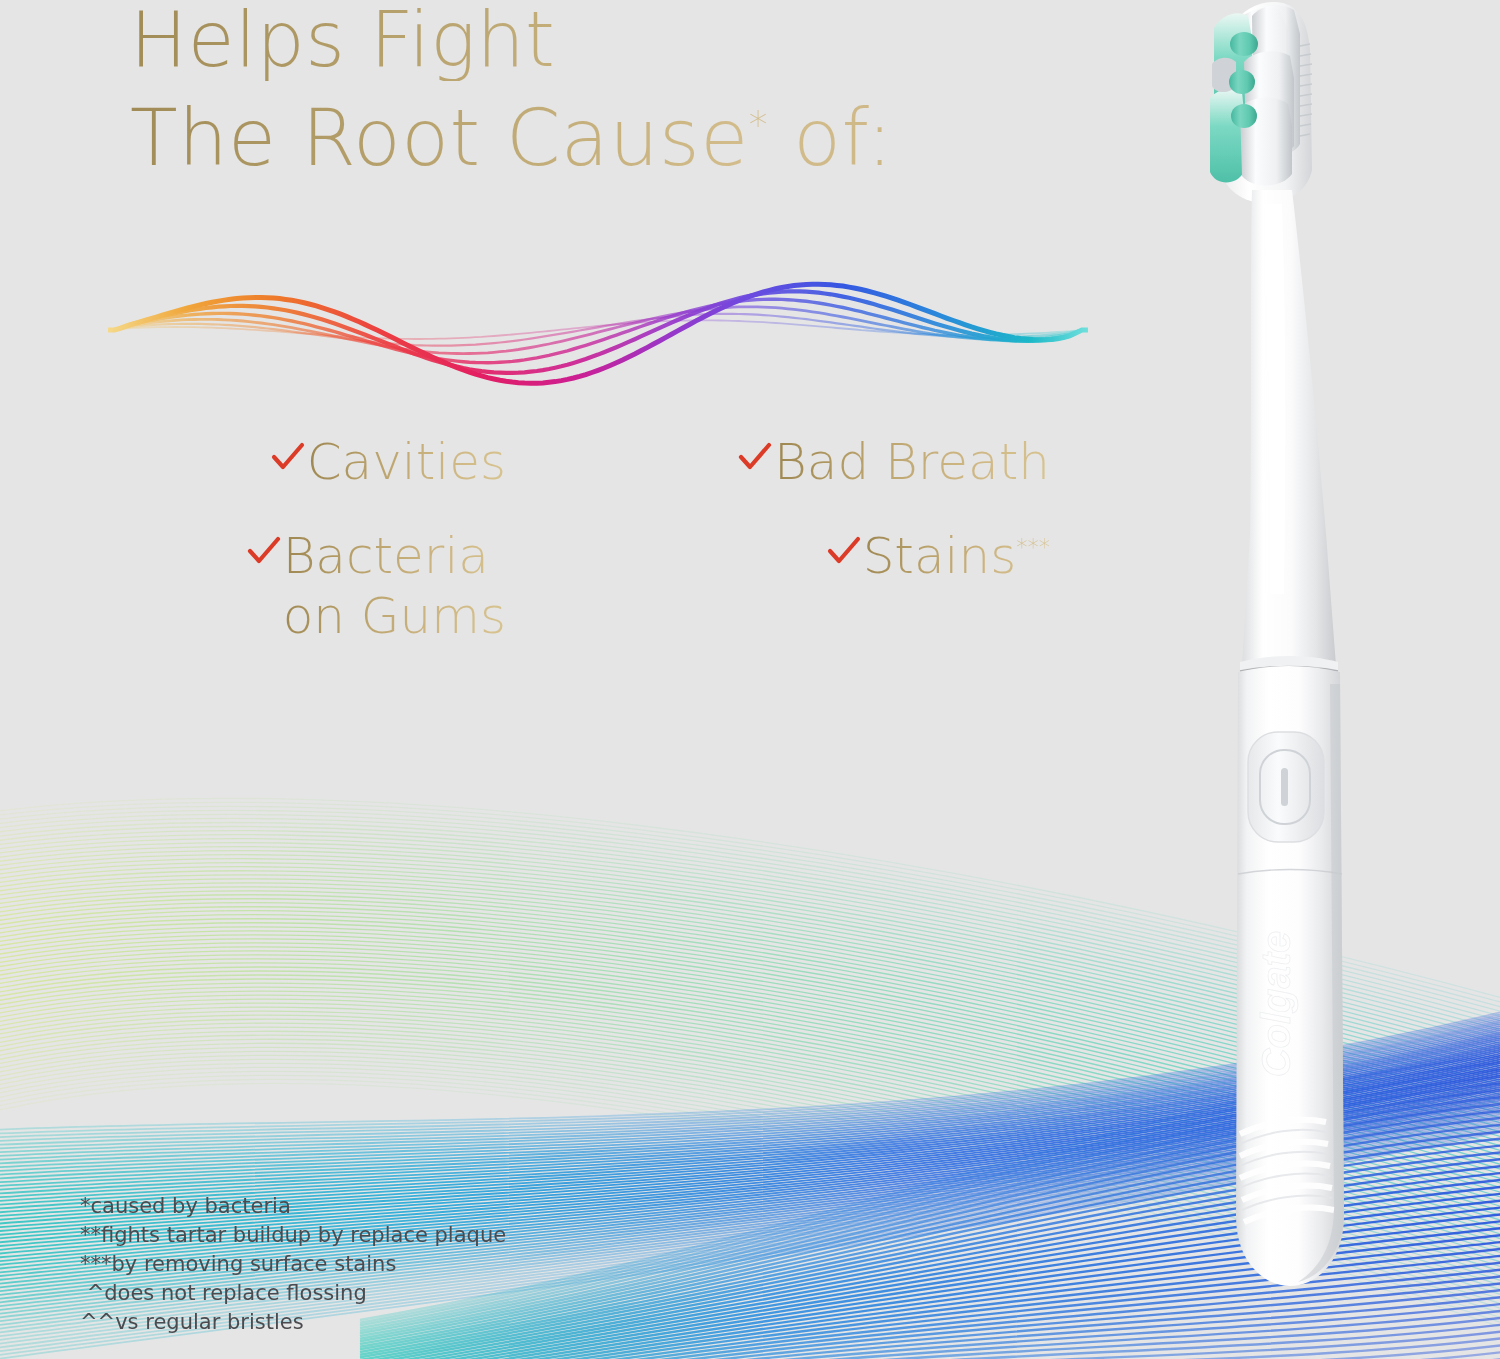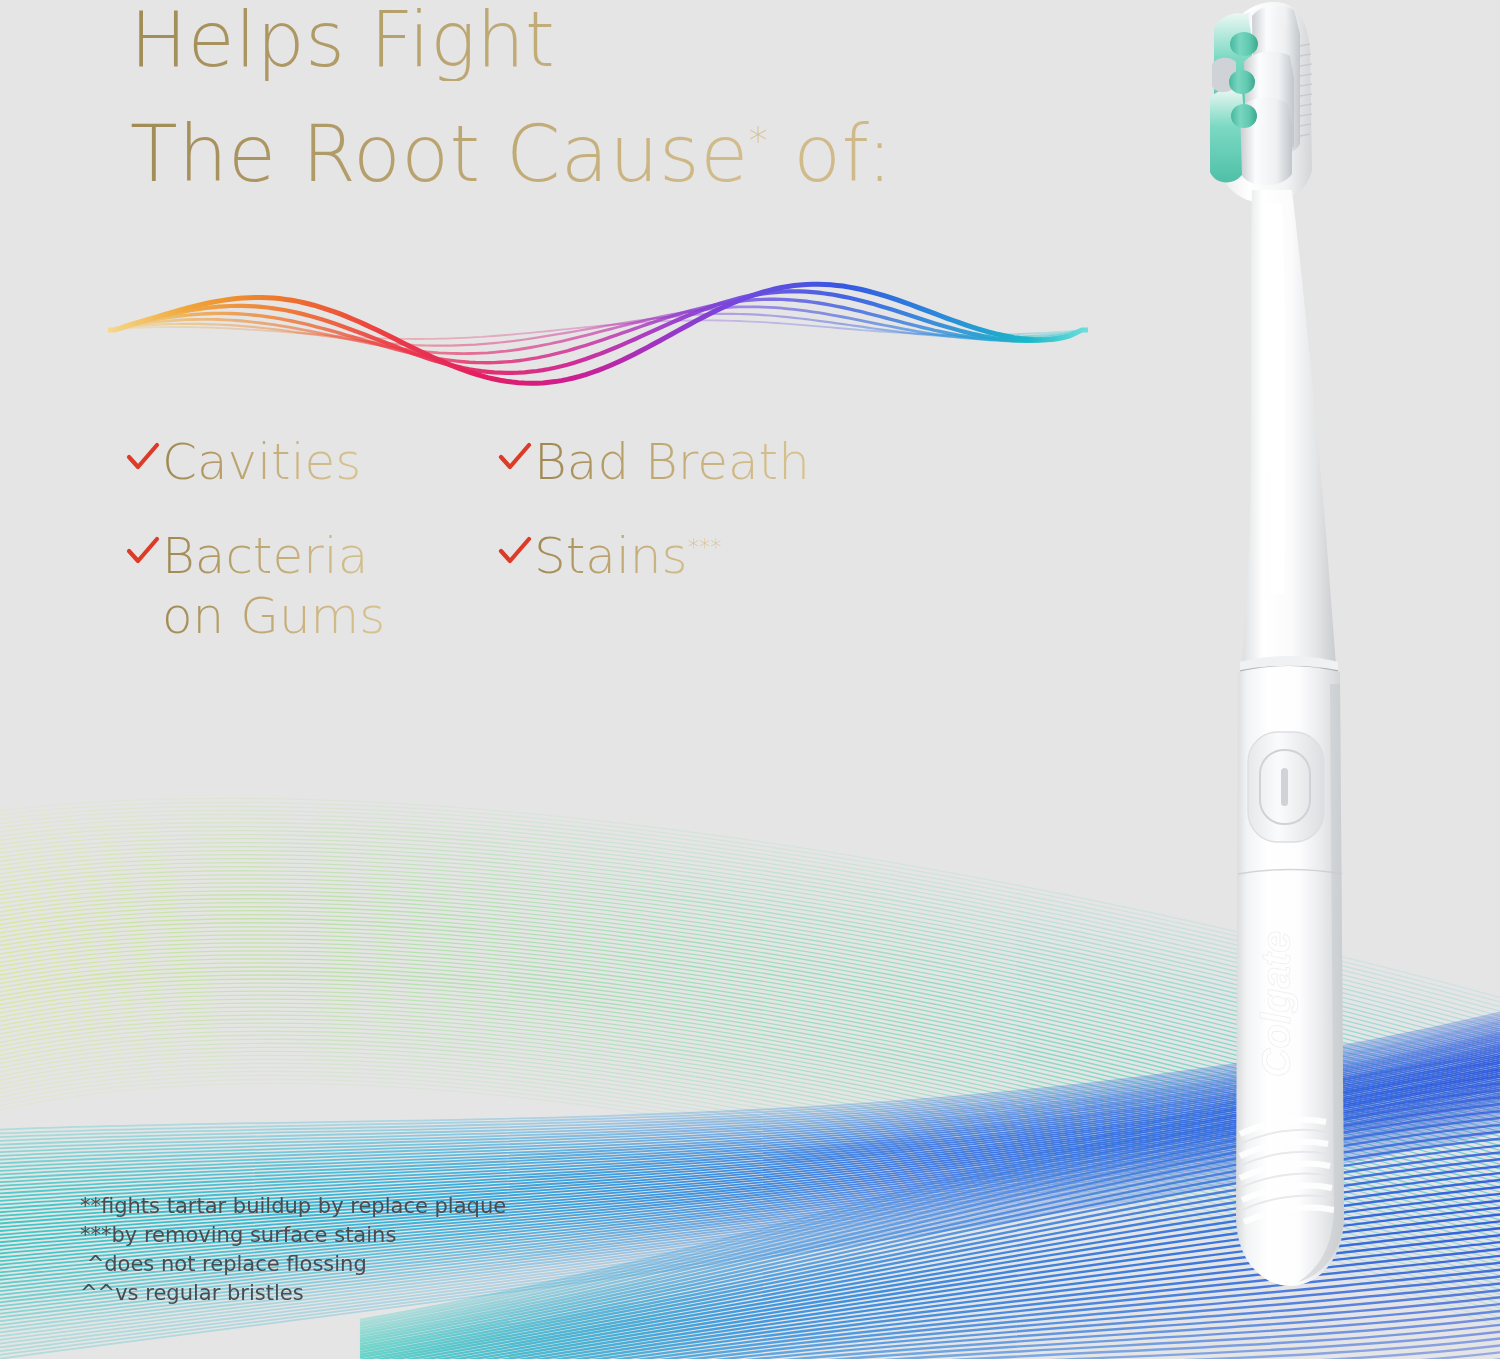--- a/index.html
+++ b/index.html
@@ -42,21 +42,21 @@
     line-height: 83px;
     letter-spacing: 0.5px;
     white-space: nowrap;
     background-image: linear-gradient(100deg, #a08a55 0%, #bda772 35%, #d3bd8c 62%, #c6ae7c 100%);
     -webkit-background-clip: text;
     background-clip: text;
     color: transparent;
     -webkit-text-fill-color: transparent;
   }
   .headline-line.second {
-    margin-top: 32px;
+    margin-top: 16px;
     font-size: 78px;
   }
   .sup-mark {
     font-size: 0.48em;
     vertical-align: super;
     line-height: 0;
   }
 
   
   #wave-graphic {
@@ -72,27 +72,28 @@
     position: absolute;
     left: 126px;
     top: 432px;
     width: 960px;
   }
   .benefit-col {
     position: absolute;
     top: 0;
   }
   .benefit-col.left  { left: 0px;   width: 380px; }
-  .benefit-col.right { left: 372px; width: 560px; }
+  .benefit-col.right { left: 364px; width: 560px; }
 
   .benefit-item {
     display: flex;
     align-items: flex-start;
     margin-bottom: 34px;
     min-height: 58px;
+    justify-content: flex-end;
   }
   .check-icon {
     flex: 0 0 auto;
     width: 36px;
     margin-top: 10px;
     line-height: 1;
   }
   .check-icon svg { display: block; }
 
   .benefit-text {
@@ -561,19 +562,20 @@
       <path d="M100 1172 C126 1160 158 1154 188 1160"></path>
       <path d="M100 1194 C126 1182 160 1176 190 1182"></path>
       <path d="M102 1216 C128 1204 162 1198 192 1204"></path>
     </g>
 
     <path d="M190 690 L200 690 L204 1215 C204 1258 182 1282 158 1288
              C180 1274 194 1250 194 1214 Z" fill="#c7cacd" opacity="0.55"></path>
   </svg>
 
   <div id="footnotes">
+    <div class="footnote">*caused by bacteria</div>
     <div class="footnote">**fights tartar buildup by replace plaque</div>
     <div class="footnote">***by removing surface stains</div>
     <div class="footnote"> ^does not replace flossing</div>
     <div class="footnote">^^vs regular bristles</div>
   </div>
 
 </div>
 
 </body></html>

